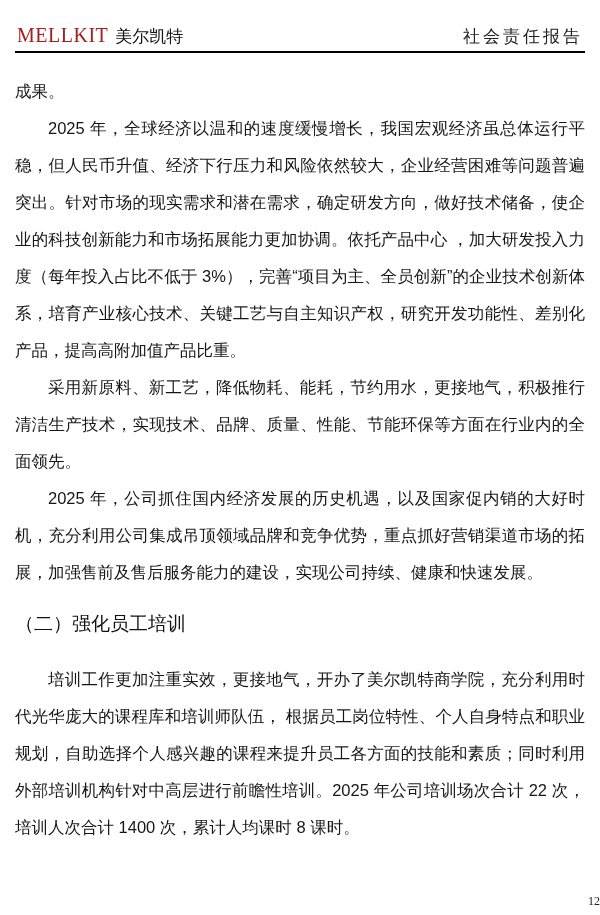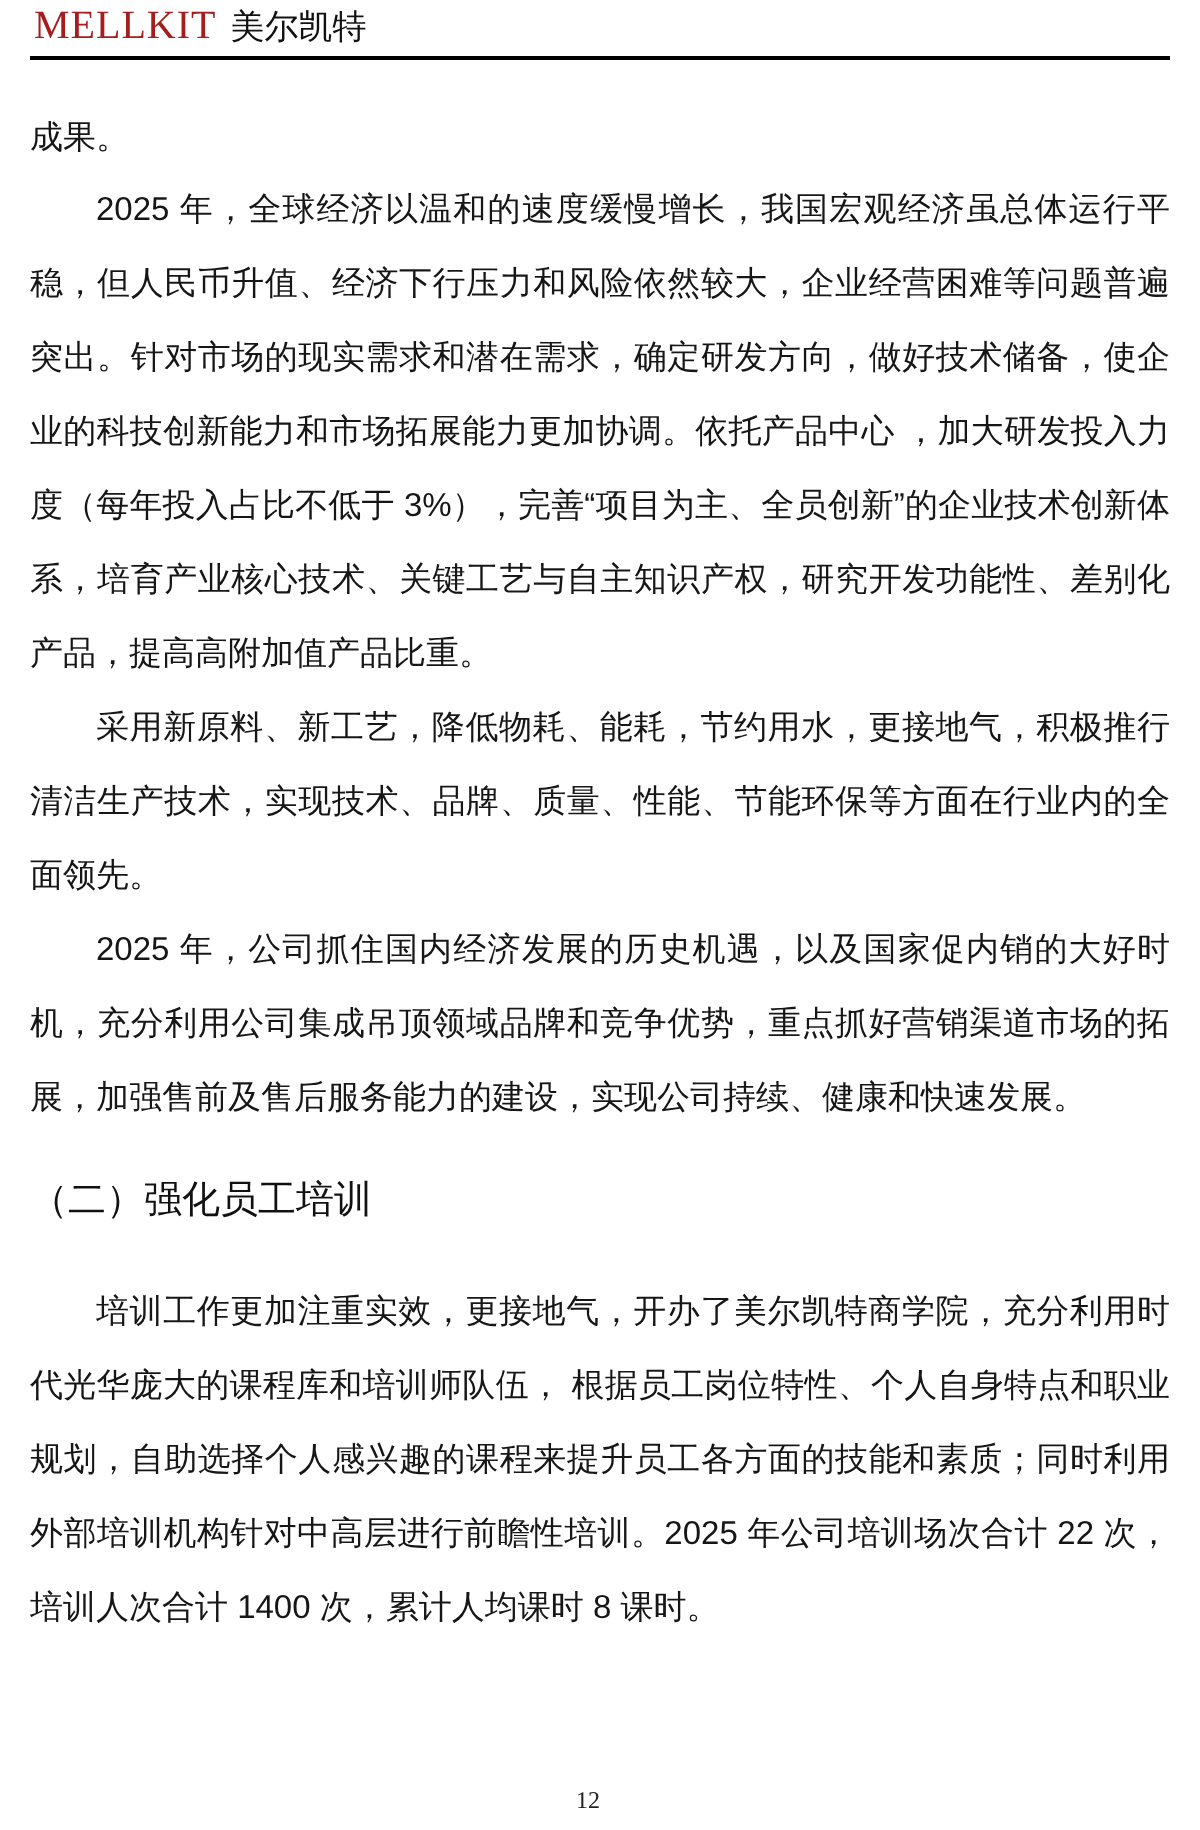--- a/index.html
+++ b/index.html
@@ -7,21 +7,21 @@
     position:relative;
     width:600px; height:915px;
     background:#ffffff;
     font-family:"Liberation Sans","DejaVu Sans",sans-serif;
     color:#1a1a1a;
     overflow:hidden;
     margin:0 auto;
   }
   .header-bar {
     margin:0 15px;
-    padding:2px 2px 3px 2px;
+    padding:24px 2px 3px 2px;
     display:flex;
     justify-content:space-between;
     align-items:baseline;
     border-bottom:2px solid #000000;
   }
   .logo-en {
     font-family:"Liberation Serif","DejaVu Serif",serif;
     font-size:20px;
     color:#a61d1d;
     letter-spacing:0.5px;
@@ -42,49 +42,50 @@
     margin:20px 15px 0 15px;
   }
   .content p {
     margin:0;
     font-size:16.5px;
     line-height:37px;
     text-align:justify;
     text-indent:2em;
     color:#161616;
   }
-  .content p.continuation { text-indent:0;font-family:Liberation Serif, serif; }
+  .content p.continuation { text-indent:0; }
   .content h2 {
     margin:14px 0 19px 0;
     font-size:19px;
     line-height:37px;
     font-weight:400;
     color:#111111;
     text-indent:0;
   }
   .page-footer {
     position:absolute;
-    left:0; right:12px; bottom:6px;
-    text-align:center;
+    left:0; right:0; bottom:6px;
+    text-align:right;
   }
   .page-number {
     font-family:"Liberation Serif","DejaVu Serif",serif;
     font-size:12px;
     color:#222222;
   }
 </style>
 </head>
 <body>
 
 <div class="page">
 
   <div class="header-bar">
     <div>
       <span class="logo-en">MELLKIT</span><span class="logo-cn">美尔凯特</span>
     </div>
+    <div class="doc-title">社会责任报告</div>
   </div>
 
   <div class="content">
     <p class="continuation">成果。</p>
     <p>2025 年，全球经济以温和的速度缓慢增长，我国宏观经济虽总体运行平稳，但人民币升值、经济下行压力和风险依然较大，企业经营困难等问题普遍突出。针对市场的现实需求和潜在需求，确定研发方向，做好技术储备，使企业的科技创新能力和市场拓展能力更加协调。依托产品中心 ，加大研发投入力度（每年投入占比不低于 3%），完善“项目为主、全员创新”的企业技术创新体系，培育产业核心技术、关键工艺与自主知识产权，研究开发功能性、差别化产品，提高高附加值产品比重。</p>
     <p>采用新原料、新工艺，降低物耗、能耗，节约用水，更接地气，积极推行清洁生产技术，实现技术、品牌、质量、性能、节能环保等方面在行业内的全面领先。</p>
     <p>2025 年，公司抓住国内经济发展的历史机遇，以及国家促内销的大好时机，充分利用公司集成吊顶领域品牌和竞争优势，重点抓好营销渠道市场的拓展，加强售前及售后服务能力的建设，实现公司持续、健康和快速发展。</p>
     <h2>（二）强化员工培训</h2>
     <p>培训工作更加注重实效，更接地气，开办了美尔凯特商学院，充分利用时代光华庞大的课程库和培训师队伍， 根据员工岗位特性、个人自身特点和职业规划，自助选择个人感兴趣的课程来提升员工各方面的技能和素质；同时利用外部培训机构针对中高层进行前瞻性培训。2025 年公司培训场次合计 22 次，培训人次合计 1400 次，累计人均课时 8 课时。</p>
   </div>

